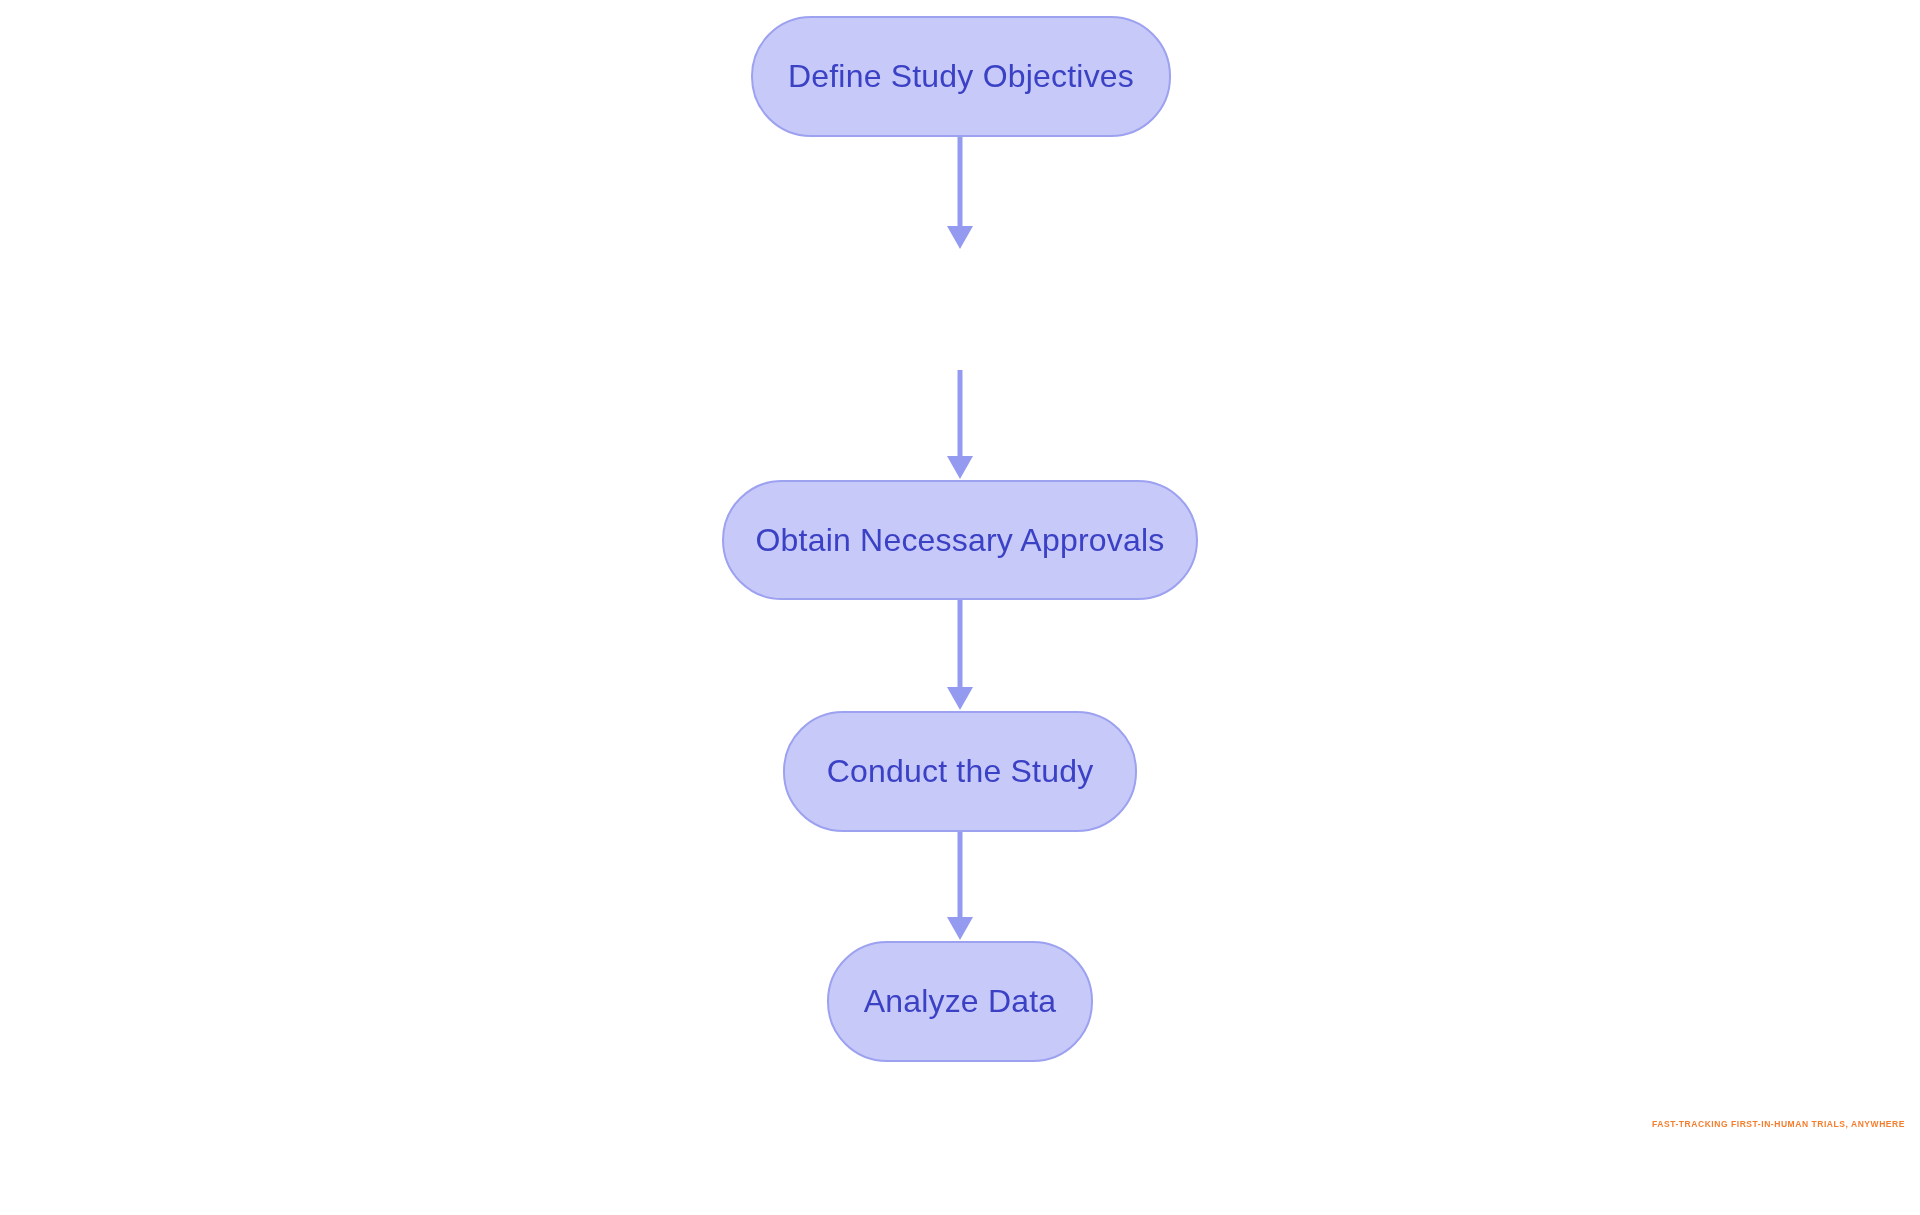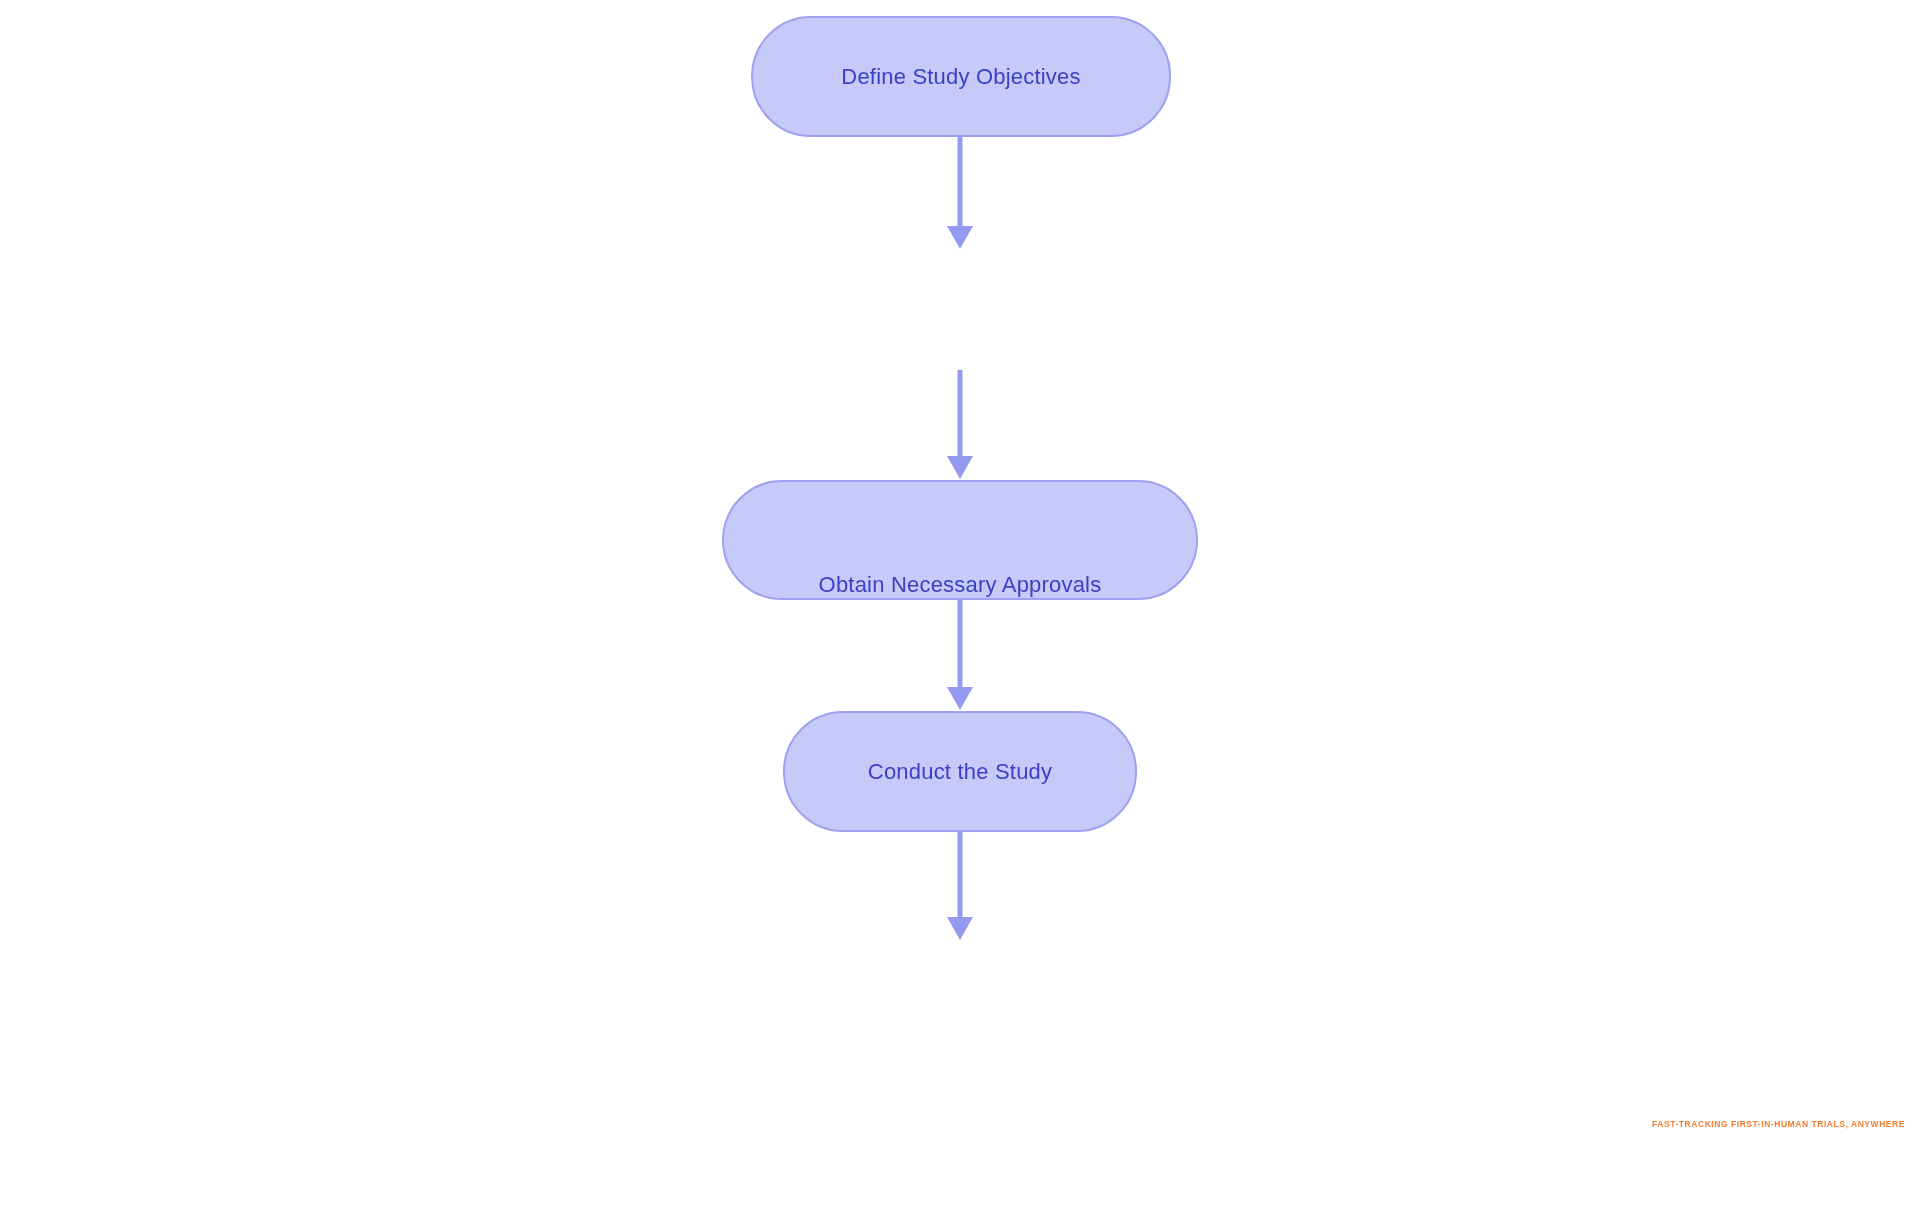--- a/index.html
+++ b/index.html
@@ -26,28 +26,28 @@
   .node {
     position: absolute;
     background: var(--node-fill);
     border: 2px solid var(--node-border);
     border-radius: 60px;
     display: flex;
     align-items: center;
     justify-content: center;
   }
   .node-label {
-    font-size: 22px;
+    font-size: 32px;
     letter-spacing: 0.2px;
     color: var(--node-text);
     white-space: nowrap;
   }
   .node-1 { left: 751px; top: 16px;  width: 420px; height: 121px; }
   .node-2 { left: 787px; top: 250px; width: 347px; height: 120px; }
-  .node-3 { left: 722px; top: 480px; width: 476px; height: 120px; align-items: flex-end; }
+  .node-3 { left: 722px; top: 480px; width: 476px; height: 120px; }
   .node-4 { left: 783px; top: 711px; width: 354px; height: 121px; text-align: center; }
   .node-5 { left: 827px; top: 941px; width: 266px; height: 121px; }
   .arrow {
     position: absolute;
     color: var(--arrow);
     display: block;
   }
   .arrow-1 { left: 944px; top: 137px; }
   .arrow-2 { left: 944px; top: 370px; }
   .arrow-3 { left: 944px; top: 600px; }
@@ -112,18 +112,21 @@
 
   <div class="node node-4">
     <span class="node-label">Conduct the Study</span>
   </div>
 
   <svg class="arrow arrow-4" width="32" height="108" viewBox="0 0 32 108" aria-hidden="true">
     <line x1="16" y1="0" x2="16" y2="86" stroke="currentColor" stroke-width="5"></line>
     <polygon points="3,85 29,85 16,108" fill="currentColor"></polygon>
   </svg>
 
+  <div class="node node-5">
+    <span class="node-label">Analyze Data</span>
+  </div>
 
   <div class="logo">
     <div class="logo-tagline">FAST-TRACKING FIRST-IN-HUMAN TRIALS, ANYWHERE</div>
   </div>
 
 </div>
 
 </body></html>

